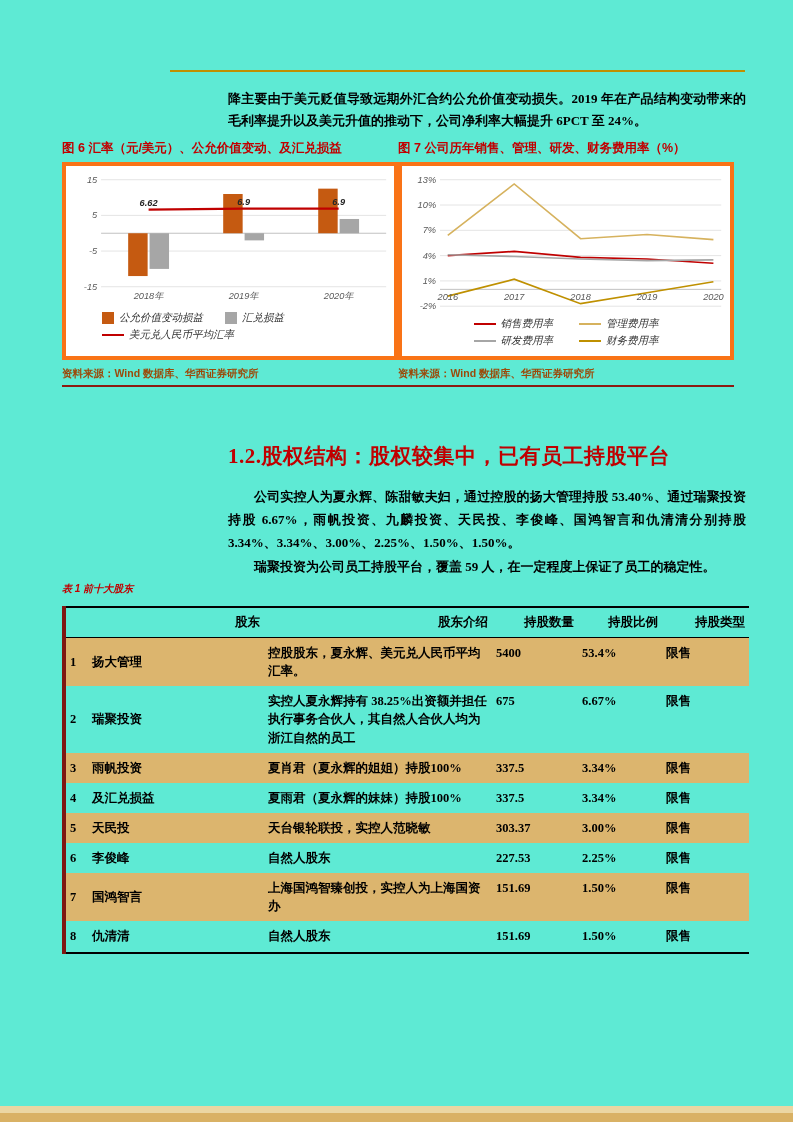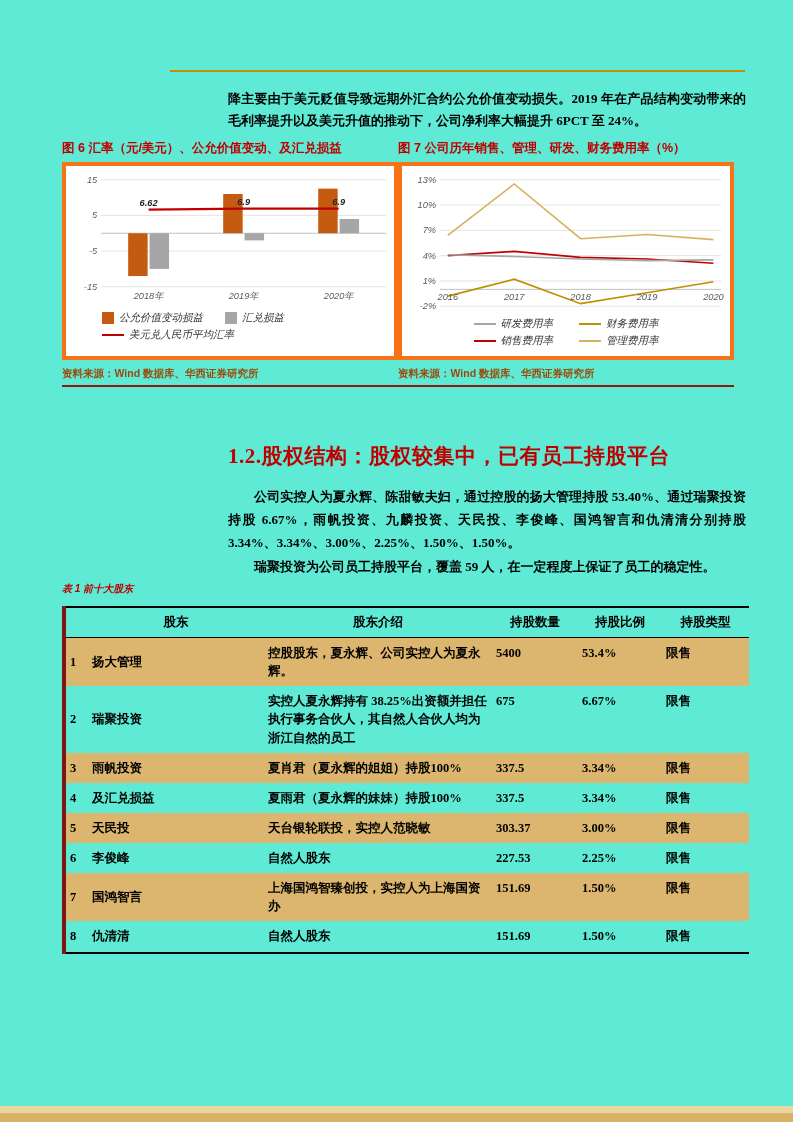--- a/index.html
+++ b/index.html
@@ -71,21 +71,21 @@
     font-style: italic;
   }
   table.holders-table {
     position: absolute; left: 62px; top: 606px; width: 685px;
     border-collapse: collapse; table-layout: fixed;
     font-size: 12.5px; font-weight: bold;
     border-top: 2px solid #000; border-bottom: 2px solid #000;
     border-left: 4px solid #7E1712;
   }
   .holders-table thead th {
-    border-bottom: 1px solid #000; text-align: center;
+    border-bottom: 1px solid #000; text-align: right;
     padding: 6px 4px; font-weight: bold; font-size: 12.5px;
   }
   .holders-table td { padding: 6px 4px; line-height: 1.45; vertical-align: top; }
   .holders-table td.c-num, .holders-table td.c-name { vertical-align: middle; }
   .holders-table tr.shaded { background: #DCB56E; }
   .holders-table .c-num { width: 24px; }
   .holders-table .c-name { width: 176px; }
   .holders-table .c-desc { width: 228px; }
   .holders-table .c-qty { width: 86px; }
   .holders-table .c-ratio { width: 84px; }
@@ -184,36 +184,36 @@
               <text x="45" y="133.66666666666669" text-anchor="middle" font-size="9.5" fill="#595959" font-family="Liberation Sans, sans-serif">2016</text>
               <text x="113.25" y="133.66666666666669" text-anchor="middle" font-size="9.5" fill="#595959" font-family="Liberation Sans, sans-serif">2017</text>
               <text x="181.5" y="133.66666666666669" text-anchor="middle" font-size="9.5" fill="#595959" font-family="Liberation Sans, sans-serif">2018</text>
               <text x="249.75" y="133.66666666666669" text-anchor="middle" font-size="9.5" fill="#595959" font-family="Liberation Sans, sans-serif">2019</text>
               <text x="318" y="133.66666666666669" text-anchor="middle" font-size="9.5" fill="#595959" font-family="Liberation Sans, sans-serif">2020</text>
             </svg>
           </div>
         <div class="legend legend-center">
           <div class="legend-row">
             <span class="legend-item">
+              <span class="swatch line" style="background: rgb(192, 0, 0);"></span>
+              <span>销售费用率</span>
+            </span>
+            <span class="legend-item">
+              <span class="swatch line" style="background: rgb(214, 178, 94);"></span>
+              <span>管理费用率</span>
+            </span>
+          </div>
+          <div class="legend-row">
+            <span class="legend-item">
               <span class="swatch line" style="background: rgb(166, 166, 166);"></span>
               <span>研发费用率</span>
             </span>
             <span class="legend-item">
               <span class="swatch line" style="background: rgb(191, 144, 0);"></span>
               <span>财务费用率</span>
-            </span>
-          </div>
-          <div class="legend-row">
-            <span class="legend-item">
-              <span class="swatch line" style="background: rgb(192, 0, 0);"></span>
-              <span>销售费用率</span>
-            </span>
-            <span class="legend-item">
-              <span class="swatch line" style="background: rgb(214, 178, 94);"></span>
-              <span>管理费用率</span>
             </span>
           </div>
         </div>
       </div>
       <div class="fig-source">资料来源：Wind 数据库、华西证券研究所</div>
       <div class="fig-rule"></div>
     </div>
 
   </div>
 
@@ -232,21 +232,21 @@
         <th class="c-desc">股东介绍</th>
         <th class="c-qty">持股数量</th>
         <th class="c-ratio">持股比例</th>
         <th class="c-type">持股类型</th>
       </tr>
     </thead>
     <tbody>
         <tr class="shaded">
       <td class="c-num">1</td>
       <td class="c-name">扬大管理</td>
-      <td class="c-desc">控股股东，夏永辉、公司实控人为夏永辉。</td>
+      <td class="c-desc">控股股东，夏永辉、美元兑人民币平均汇率。</td>
       <td class="c-qty">5400</td>
       <td class="c-ratio">53.4%</td>
       <td class="c-type">限售</td>
     </tr>
         <tr>
       <td class="c-num">2</td>
       <td class="c-name">瑞聚投资</td>
       <td class="c-desc">实控人夏永辉持有 38.25%出资额并担任执行事务合伙人，其自然人合伙人均为浙江自然的员工</td>
       <td class="c-qty">675</td>
       <td class="c-ratio">6.67%</td>

